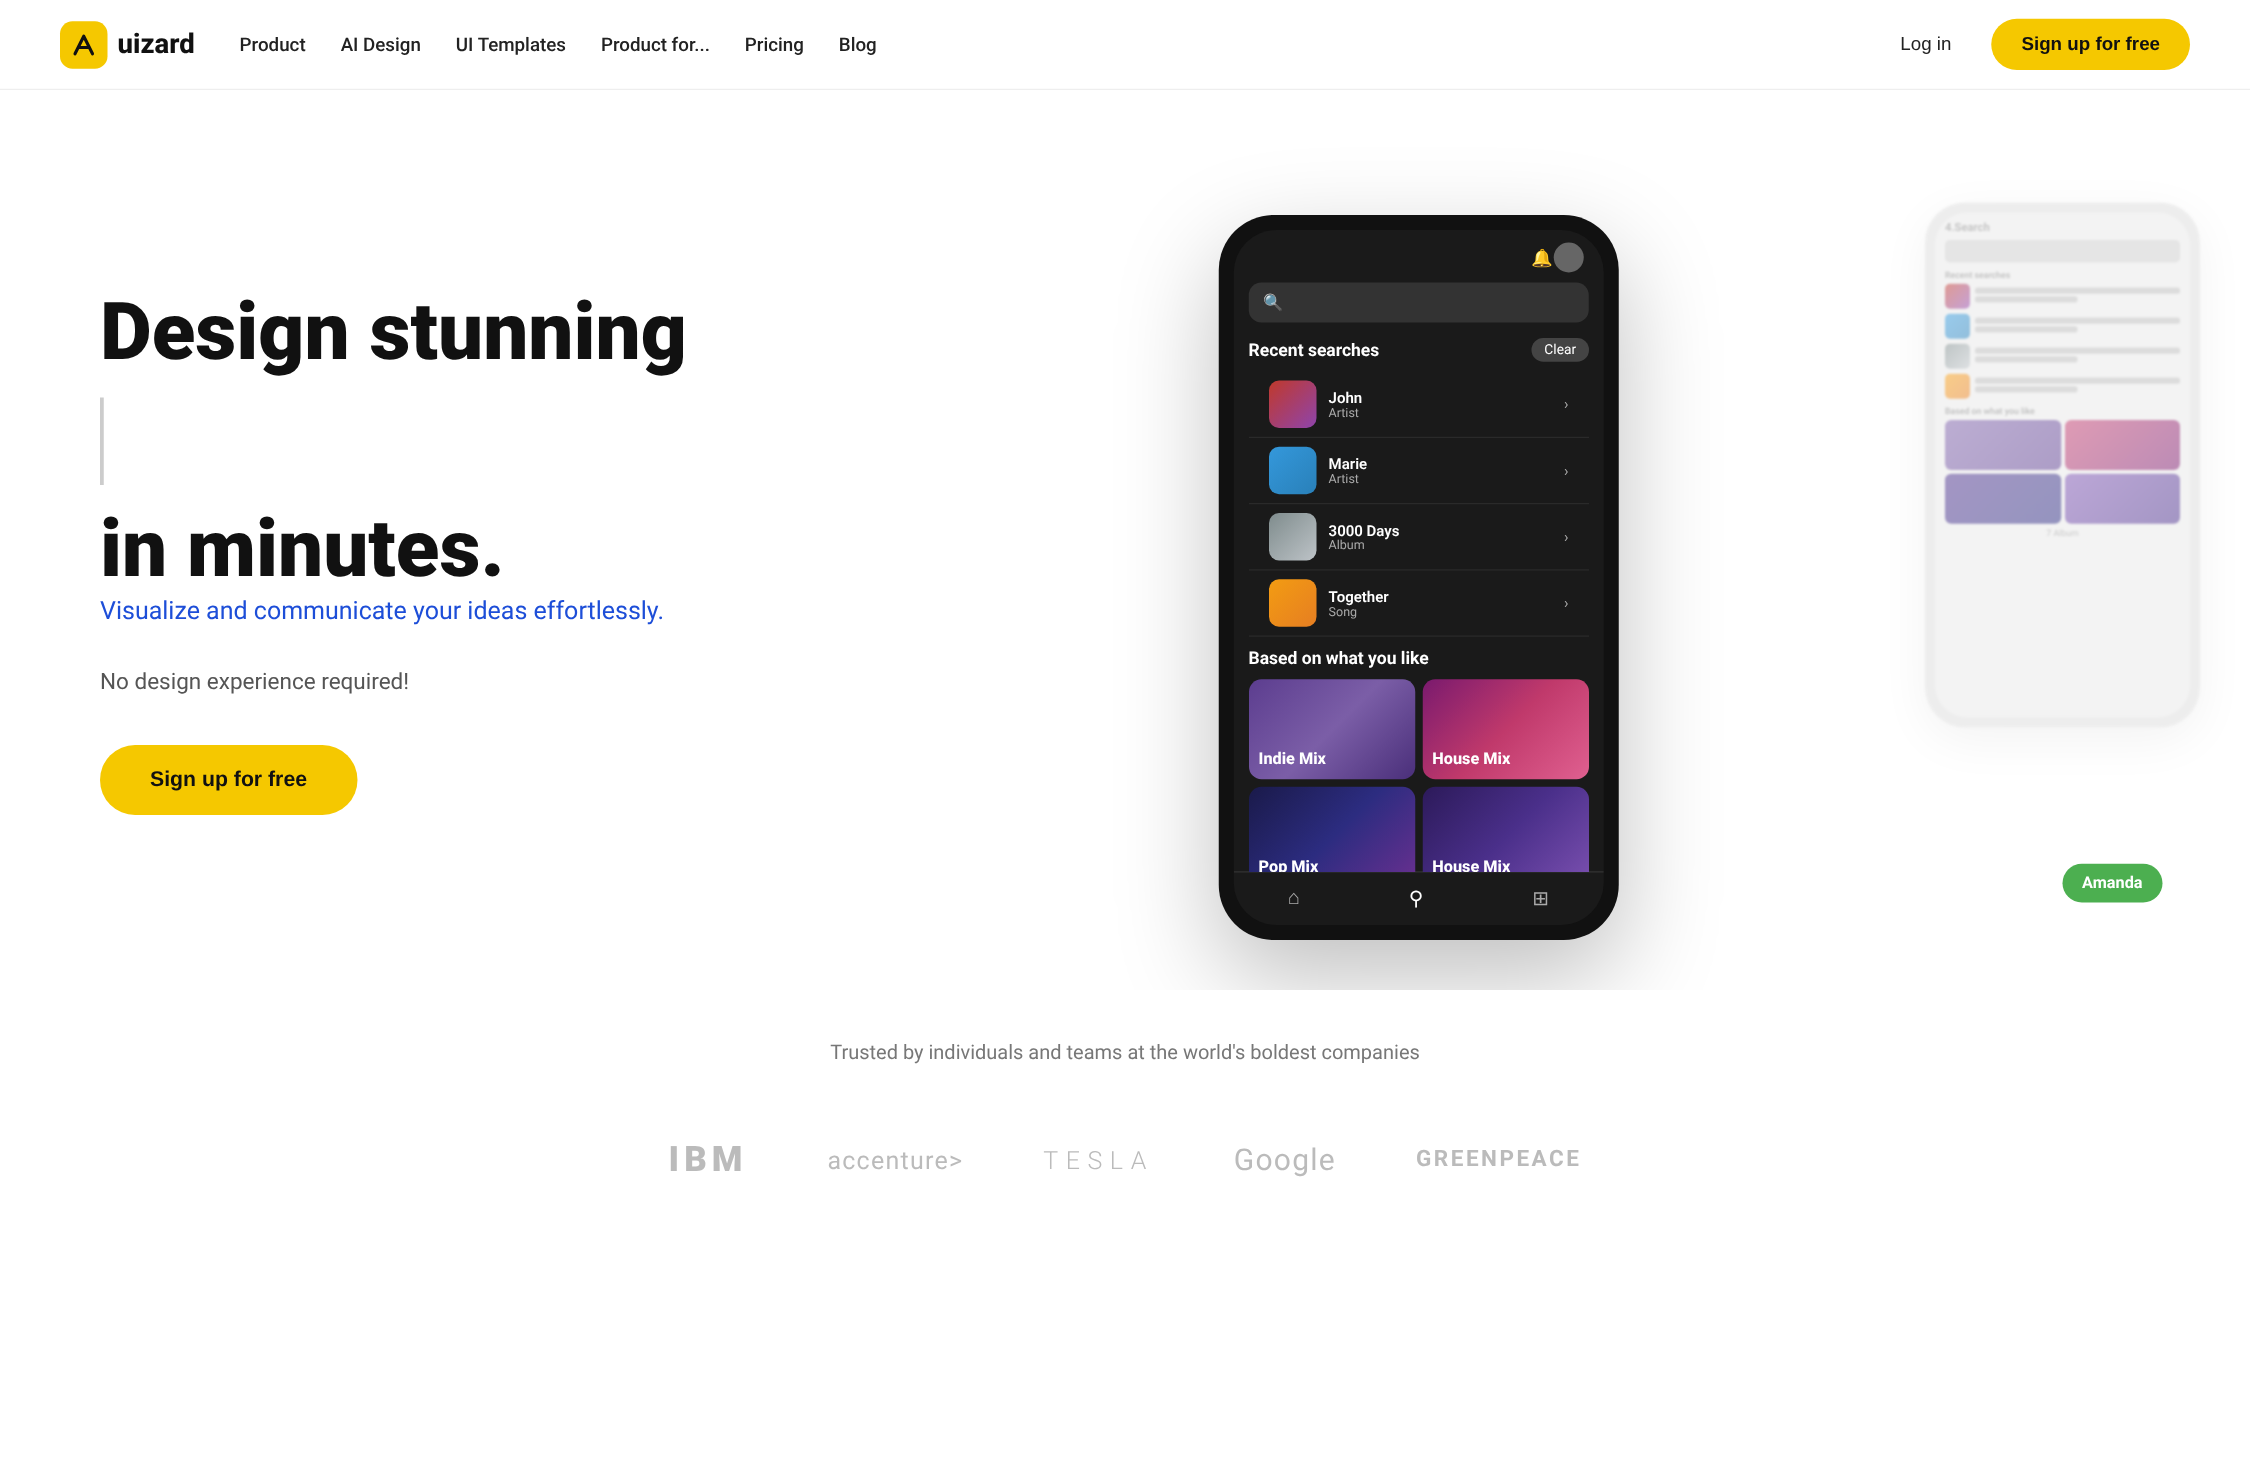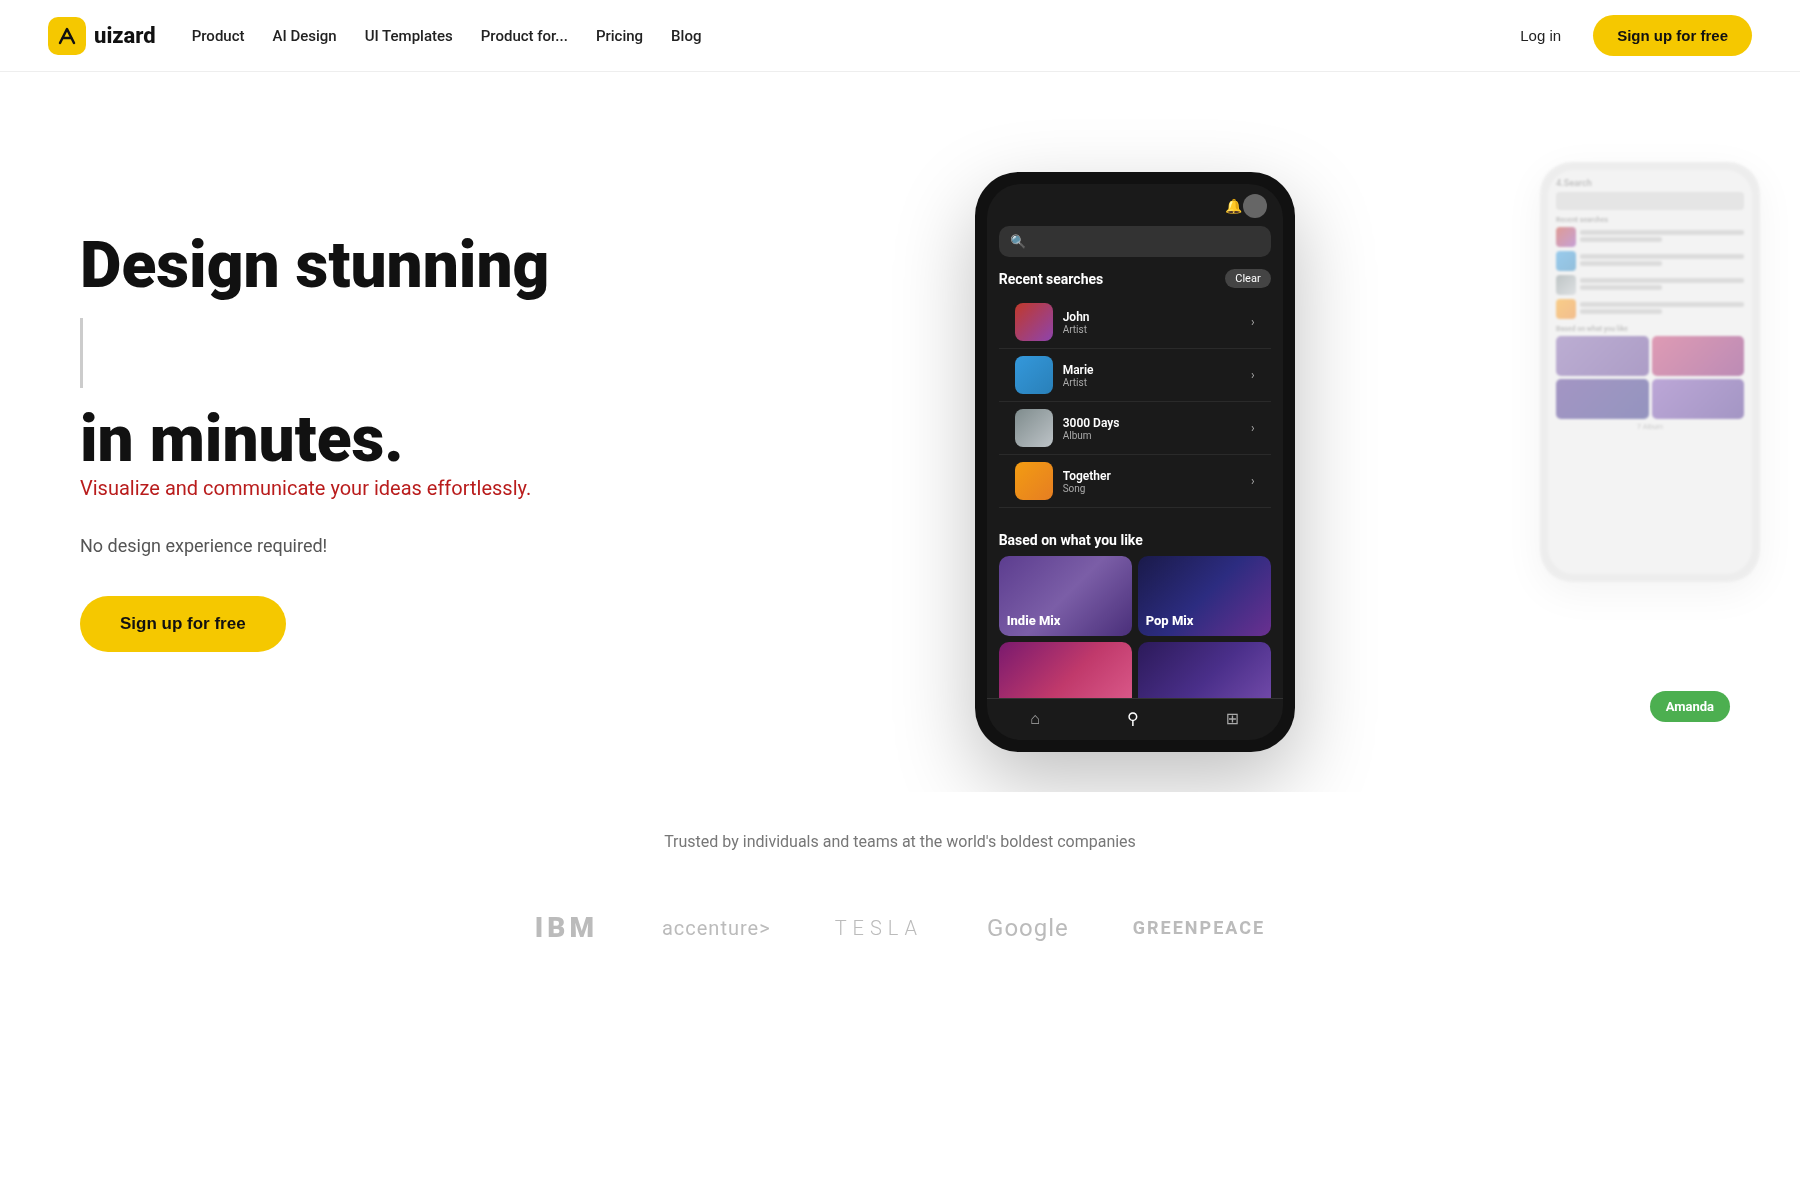--- a/index.html
+++ b/index.html
@@ -27,21 +27,21 @@
     }
 
     
     .hero {
       display: flex; align-items: center; justify-content: space-between;
       padding: 60px 80px 40px 80px; min-height: 680px; position: relative; overflow: hidden;
     }
     .hero-text { max-width: 520px; flex-shrink: 0; }
     .hero-title { font-size: 64px; font-weight: 900; line-height: 1.05; color: #111; margin-bottom: 0; }
     .hero-divider { width: 3px; height: 70px; background: #ccc; margin: 18px 0; }
-    .hero-subtitle { font-size: 20px; color: #b91c1c; line-height: 1.5; margin-bottom: 32px; }
+    .hero-subtitle { font-size: 20px; color: #1d4ed8; line-height: 1.5; margin-bottom: 32px; }
     .hero-note { font-size: 18px; color: #555; margin-bottom: 40px; }
     .btn-hero {
       background: #F5C800; border: none; font-size: 17px; font-weight: 800;
       cursor: pointer; color: #111; padding: 18px 40px; border-radius: 40px;
       display: inline-block;
     }
 
     
     .hero-visual {
       flex: 1; display: flex; justify-content: center; align-items: flex-end;
@@ -83,21 +83,21 @@
     }
     .result-thumb-1 { background: linear-gradient(135deg, #c0392b, #8e44ad); }
     .result-thumb-2 { background: linear-gradient(135deg, #3498db, #2980b9); }
     .result-thumb-3 { background: linear-gradient(135deg, #7f8c8d, #bdc3c7); }
     .result-thumb-4 { background: linear-gradient(135deg, #f39c12, #e67e22); }
     .result-info { flex: 1; }
     .result-name { color: #fff; font-size: 12px; font-weight: 600; }
     .result-type { color: #aaa; font-size: 10px; }
     .result-arrow { color: #aaa; font-size: 12px; }
 
-    .based-section { margin-top: 24px; }
+    .based-section { margin-top: 10px; }
     .music-grid { display: grid; grid-template-columns: 1fr 1fr; gap: 6px; margin-top: 6px; }
     .music-tile {
       height: 80px; border-radius: 10px; display: flex; align-items: flex-end;
       padding: 8px; position: relative; overflow: hidden;
     }
     .music-tile-label { color: #fff; font-size: 13px; font-weight: 800; position: relative; z-index: 1; }
     .tile-indie { background: linear-gradient(135deg, #5c3d8f, #7b5ea7, #4a2f7a); }
     .tile-house { background: linear-gradient(135deg, #7a1a6e, #c0396b, #e06090); }
     .tile-pop { background: linear-gradient(135deg, #1a1a4a, #2c2c80, #6a3090); }
     .tile-chill { background: linear-gradient(135deg, #2c1a5a, #4a2f8a, #7b50b0); }
@@ -300,25 +300,25 @@
           </div>
 
           <div class="based-section">
             <div class="section-header">
               <span class="section-title">Based on what you like</span>
             </div>
             <div class="music-grid">
               <div class="music-tile tile-indie">
                 <span class="music-tile-label">Indie Mix</span>
               </div>
+              <div class="music-tile tile-house">
+                <span class="music-tile-label">House Mix</span>
+              </div>
               <div class="music-tile tile-pop">
                 <span class="music-tile-label">Pop Mix</span>
-              </div>
-              <div class="music-tile tile-house">
-                <span class="music-tile-label">House Mix</span>
               </div>
               <div class="music-tile tile-chill">
                 <span class="music-tile-label">House Mix</span>
               </div>
             </div>
           </div>
         </div>
 
         <div class="phone-bottom-nav">
           <span class="bottom-nav-icon">⌂</span>

